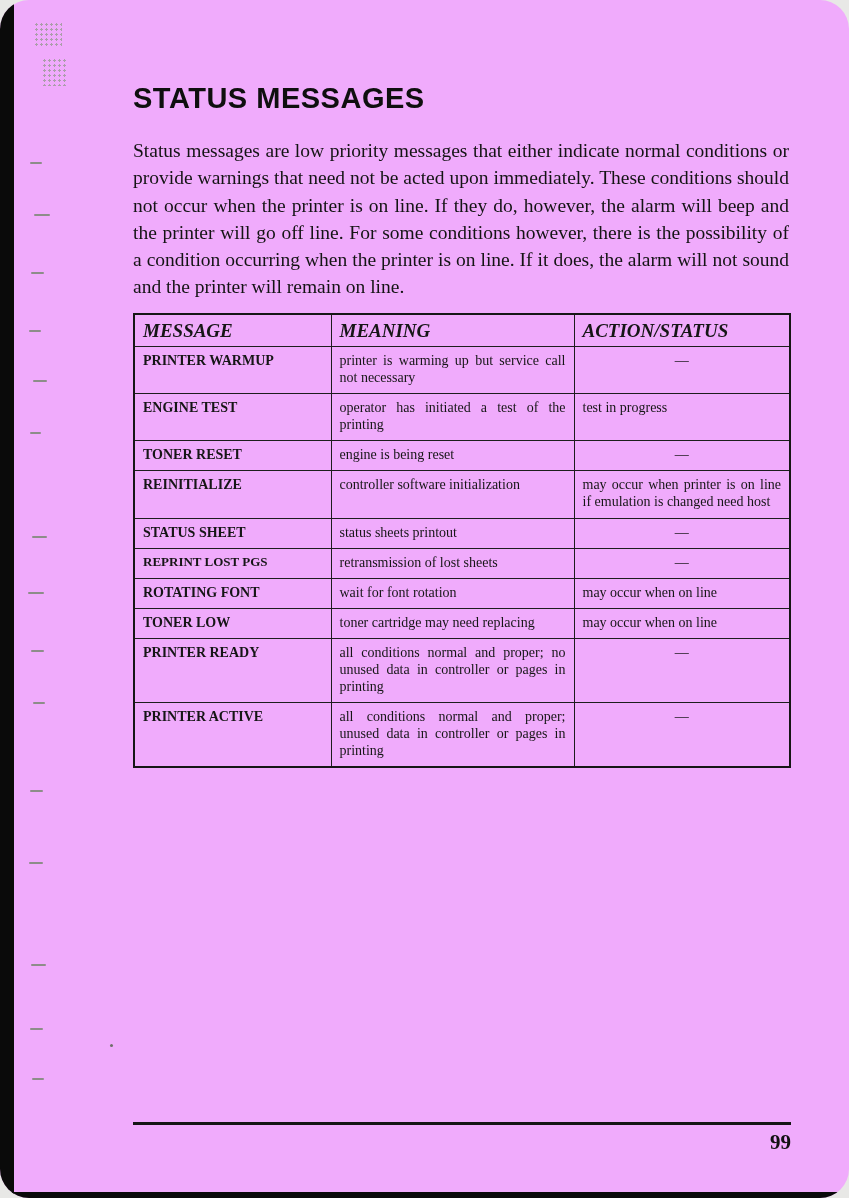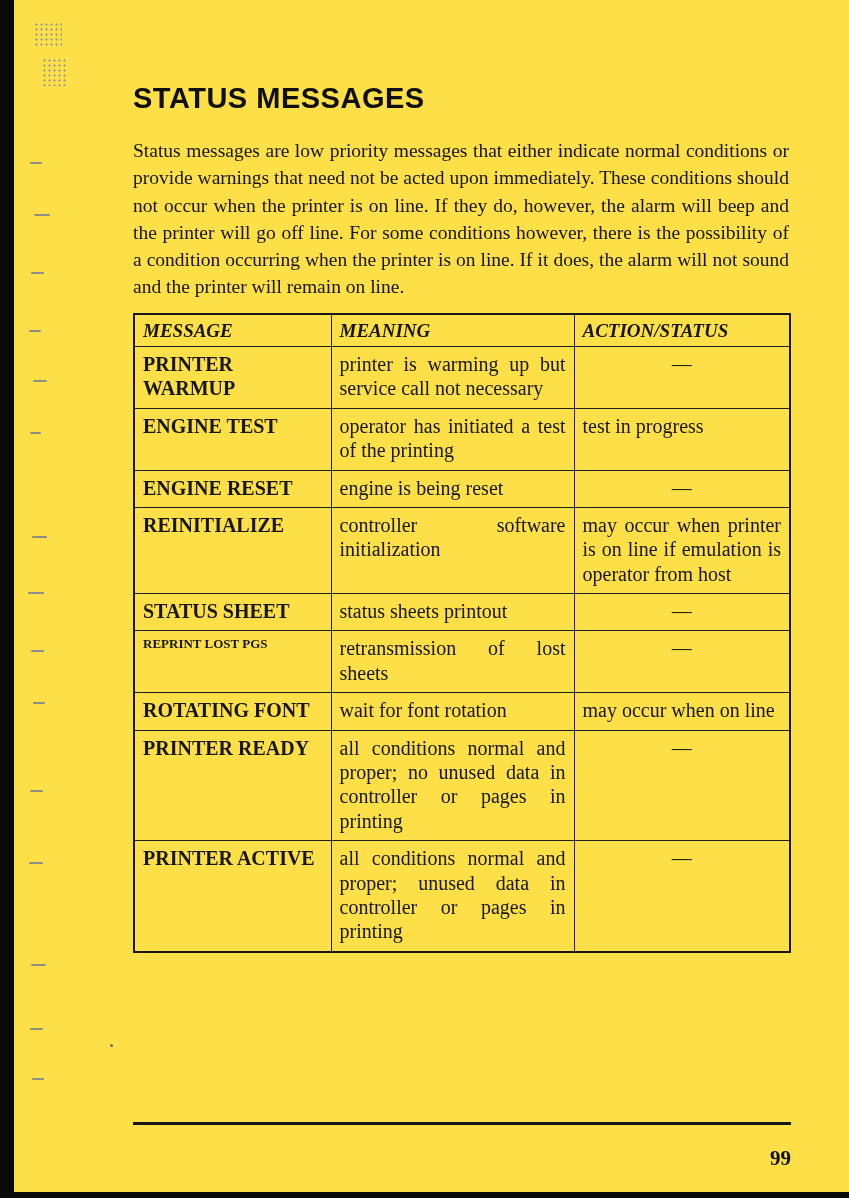--- a/index.html
+++ b/index.html
@@ -4,24 +4,25 @@
 <style>
   html, body {
     margin: 0;
     padding: 0;
     background: #e8e8e6;
   }
   .page {
     position: relative;
     width: 849px;
     height: 1198px;
-    background: #fde047;
+    background: #f0abfc;
     overflow: hidden;
     font-family: "Liberation Serif", serif;
     color: #161616;
+    border-radius: 29px;
   }
   
   .binding-bar {
     position: absolute;
     left: 0; top: 0;
     width: 14px; height: 1198px;
     background: #0a0a0a;
   }
   .bottom-bar {
     position: absolute;
@@ -74,21 +75,21 @@
     padding-left: 38px;
   }
   table.status-table col.c-message { width: 197px; }
   table.status-table col.c-meaning { width: 243px; }
   table.status-table col.c-action  { width: 216px; }
   table.status-table th,
   table.status-table td {
     border: 1.5px solid #1d1d1d;
     vertical-align: top;
     padding: 5px 8px 7px 8px;
-    font-size: 20px;
+    font-size: 14px;
     line-height: 1.22;
   }
   table.status-table th {
     font-style: italic;
     font-weight: 700;
     text-align: left;
     font-size: 19px;
     padding-top: 4px;
     padding-bottom: 4px;
   }
@@ -116,21 +117,20 @@
   }
   .page-number {
     position: absolute;
     left: 133px;
     top: 1130px;
     width: 658px;
     text-align: right;
     font-size: 21px;
     font-weight: 700;
     color: #111;
-    margin-top: 16px;
   }
   .speck {
     position: absolute;
     width: 3px; height: 3px;
     background: #6f6f6b;
     border-radius: 50%;
   }
 </style>
 </head>
 <body>
@@ -182,45 +182,50 @@
           <td class="message-cell">PRINTER WARMUP</td>
           <td class="meaning-cell">printer is warming up but service call not necessary</td>
           <td class="action-cell dash">—</td>
         </tr>
         <tr>
           <td class="message-cell">ENGINE TEST</td>
           <td class="meaning-cell">operator has initiated a test of the printing</td>
           <td class="action-cell">test in progress</td>
         </tr>
         <tr>
-          <td class="message-cell">ENGINE RESET</td>
+          <td class="message-cell">TONER RESET</td>
           <td class="meaning-cell">engine is being reset</td>
           <td class="action-cell dash">—</td>
         </tr>
         <tr>
           <td class="message-cell">REINITIALIZE</td>
           <td class="meaning-cell">controller software initialization</td>
-          <td class="action-cell">may occur when printer is on line if emulation is operator from host</td>
+          <td class="action-cell">may occur when printer is on line if emulation is changed need host</td>
         </tr>
         <tr>
           <td class="message-cell">STATUS SHEET</td>
           <td class="meaning-cell">status sheets printout</td>
           <td class="action-cell dash">—</td>
         </tr>
         <tr>
           <td class="message-cell" style="font-size:13px">REPRINT LOST PGS</td>
           <td class="meaning-cell">retransmission of lost sheets</td>
           <td class="action-cell dash">—</td>
         </tr>
         <tr>
           <td class="message-cell">ROTATING FONT</td>
           <td class="meaning-cell">wait for font rotation</td>
           <td class="action-cell">may occur when on line</td>
         </tr>
         <tr>
+          <td class="message-cell">TONER LOW</td>
+          <td class="meaning-cell">toner cartridge may need replacing</td>
+          <td class="action-cell">may occur when on line</td>
+        </tr>
+        <tr>
           <td class="message-cell">PRINTER READY</td>
           <td class="meaning-cell">all conditions normal and proper; no unused data in controller or pages in printing</td>
           <td class="action-cell dash">—</td>
         </tr>
         <tr>
           <td class="message-cell">PRINTER ACTIVE</td>
           <td class="meaning-cell">all conditions normal and proper; unused data in controller or pages in printing</td>
           <td class="action-cell dash">—</td>
         </tr>
       </tbody>

